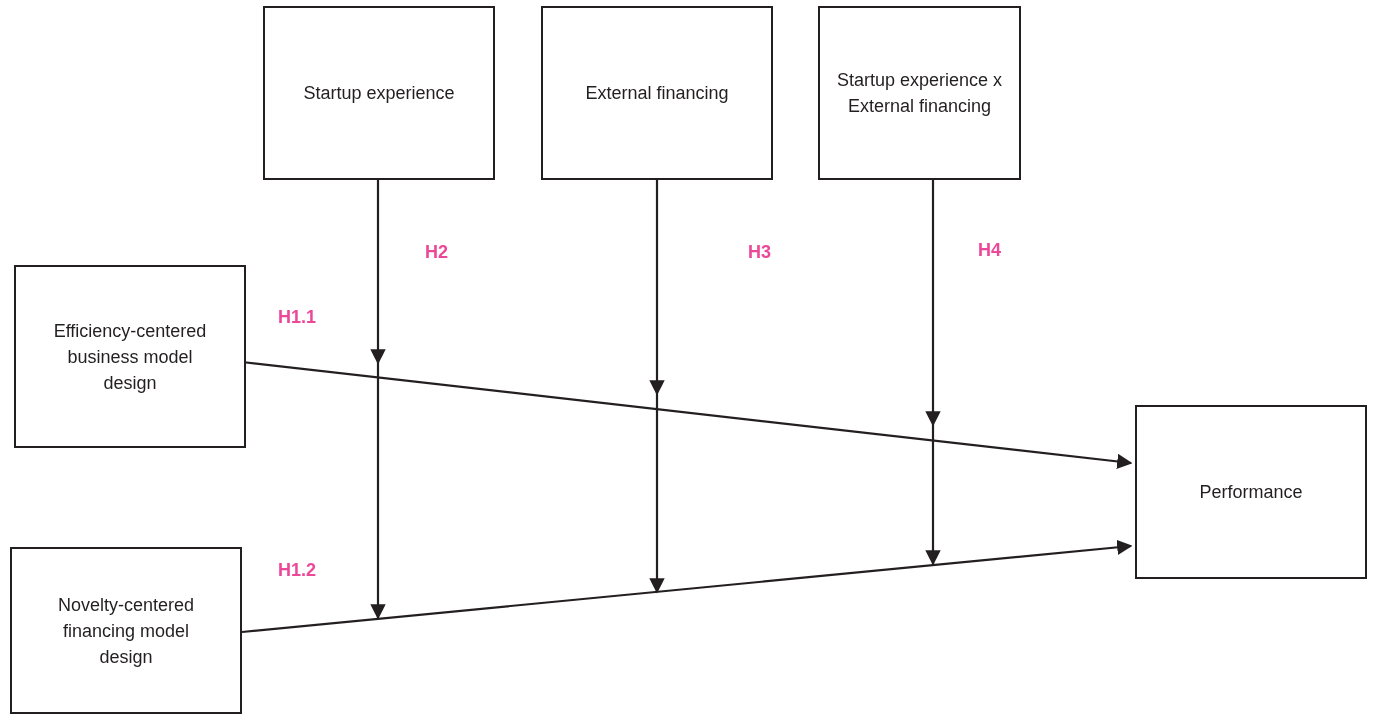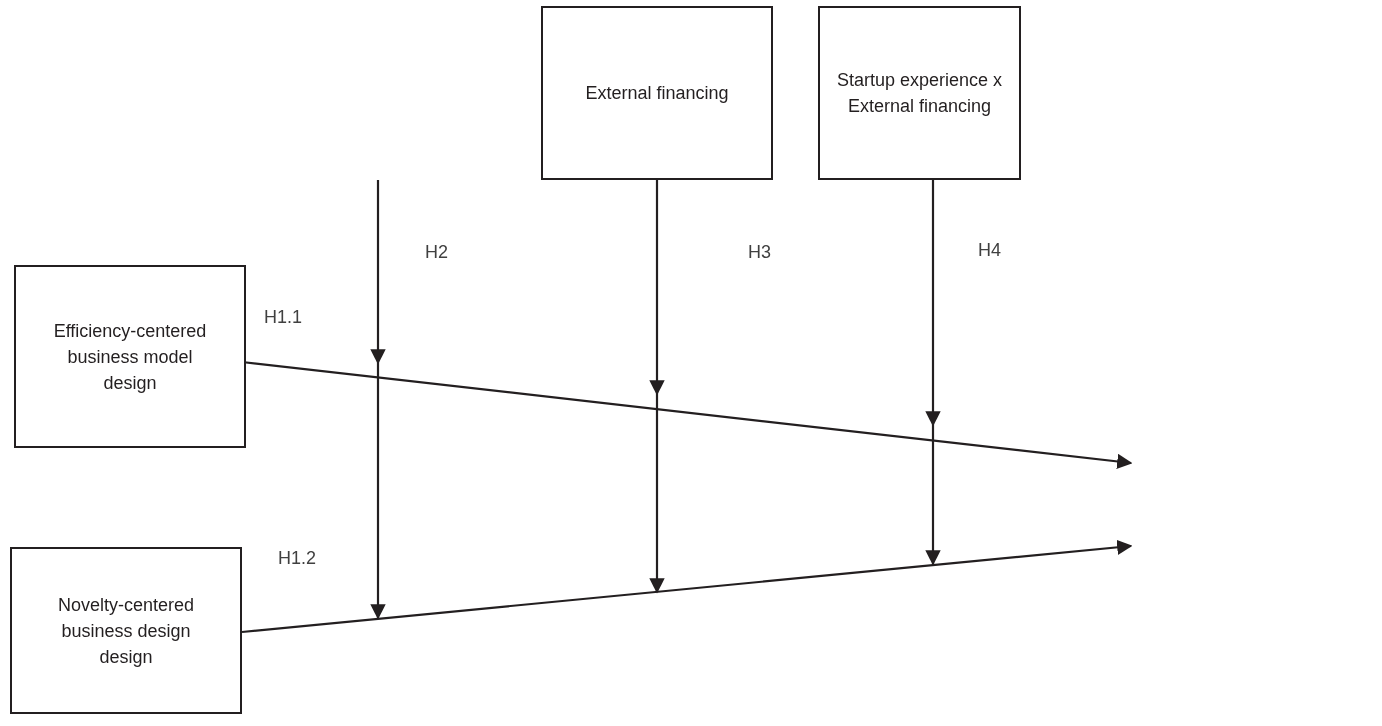--- a/index.html
+++ b/index.html
@@ -40,22 +40,23 @@
     font-size: 18px;
     line-height: 26px;
     color: #231f20;
     white-space: pre-line;
     padding: 0 8px;
   }
   .edge-label {
     position: absolute;
     font-family: "Liberation Sans", sans-serif;
     font-size: 18px;
-    color: #404040;
+    color: #ec4899;
     white-space: nowrap;
+    font-weight: bold;
   }
 </style>
 </head>
 <body>
 
 <div id="diagram-canvas">
 
   <svg id="diagram-svg" viewBox="0 0 1382 726">
     <defs>
       <marker id="arrowhead" viewBox="0 0 10 10" refX="9" refY="5" markerWidth="7" markerHeight="7" orient="auto-start-reverse">
@@ -73,46 +74,52 @@
     <line x1="378" y1="180" x2="378" y2="363" stroke="#231f20" stroke-width="2.2" marker-end="url(#arrowhead-down)"></line>
     <line x1="378" y1="363" x2="378" y2="618" stroke="#231f20" stroke-width="2.2" marker-end="url(#arrowhead-down)"></line>
 
     <line x1="657" y1="180" x2="657" y2="394" stroke="#231f20" stroke-width="2.2" marker-end="url(#arrowhead-down)"></line>
     <line x1="657" y1="394" x2="657" y2="592" stroke="#231f20" stroke-width="2.2" marker-end="url(#arrowhead-down)"></line>
 
     <line x1="933" y1="180" x2="933" y2="425" stroke="#231f20" stroke-width="2.2" marker-end="url(#arrowhead-down)"></line>
     <line x1="933" y1="425" x2="933" y2="564" stroke="#231f20" stroke-width="2.2" marker-end="url(#arrowhead-down)"></line>
   </svg>
 
+  <div class="node-box" style="left:263px; top:6px; width:232px; height:174px;">
+    <span class="node-label">Startup experience</span>
+  </div>
 
   <div class="node-box" style="left:541px; top:6px; width:232px; height:174px;">
     <span class="node-label">External financing</span>
   </div>
 
   <div class="node-box" style="left:818px; top:6px; width:203px; height:174px;">
     <span class="node-label">Startup experience x
 External financing</span>
   </div>
 
   <div class="node-box" style="left:14px; top:265px; width:232px; height:183px;">
     <span class="node-label">Efficiency-centered
 business model
 design</span>
   </div>
 
   <div class="node-box" style="left:10px; top:547px; width:232px; height:167px;">
     <span class="node-label">Novelty-centered
-business design
+financing model
 design</span>
   </div>
 
+  <div class="node-box" style="left:1135px; top:405px; width:232px; height:174px;">
+    <span class="node-label">Performance</span>
+  </div>
 
-  <div class="edge-label" style="left:264px; top:307px;">H1.1</div>
+  <div class="edge-label" style="left:278px; top:307px;">H1.1</div>
 
-  <div class="edge-label" style="left:278px; top:548px;">H1.2</div>
+  <div class="edge-label" style="left:278px; top:560px;">H1.2</div>
 
   <div class="edge-label" style="left:425px; top:242px;">H2</div>
 
   <div class="edge-label" style="left:700px; top:242px;margin-left:48px;">H3</div>
 
   <div class="edge-label" style="left:978px; top:240px;">H4</div>
 
 </div>
 
 </body></html>

